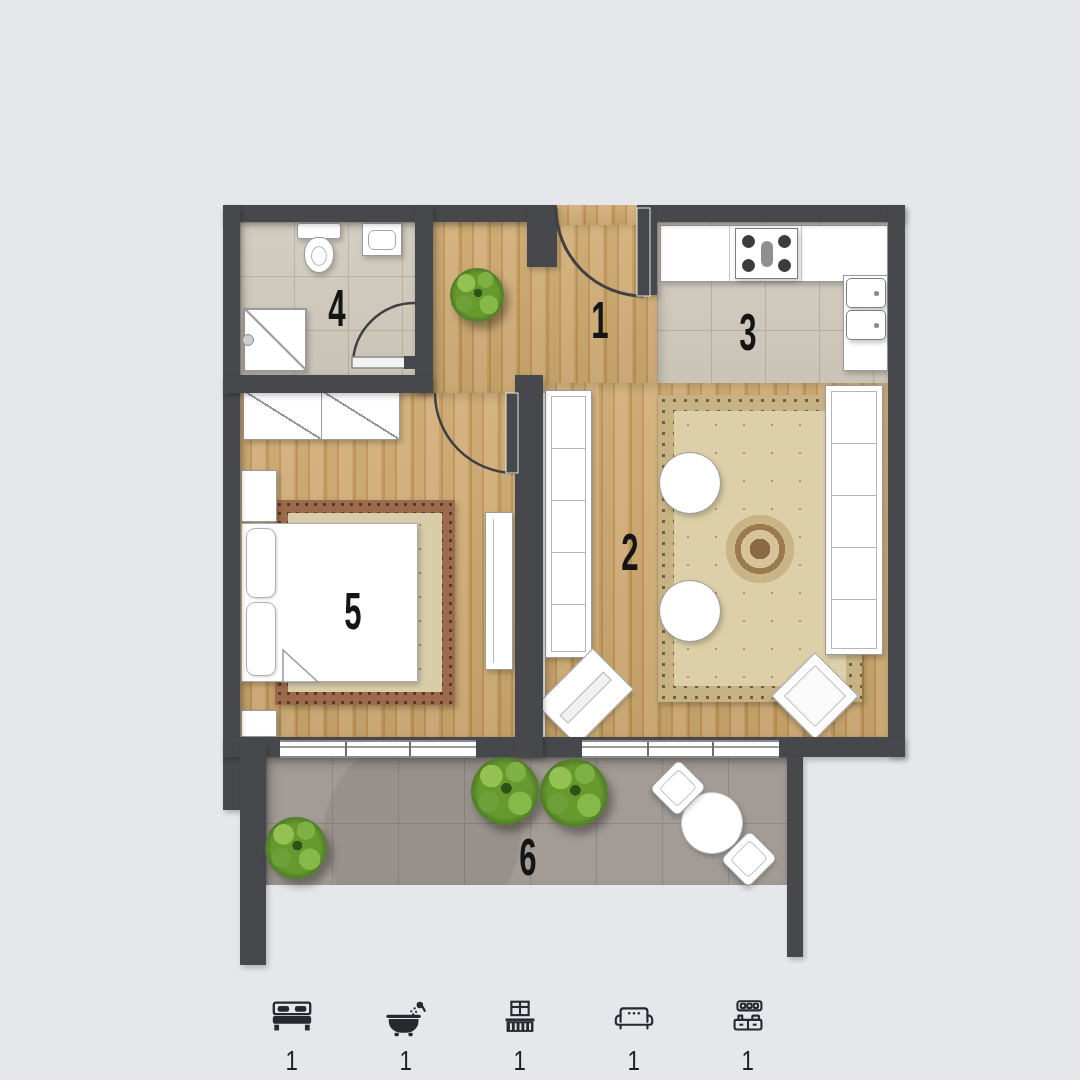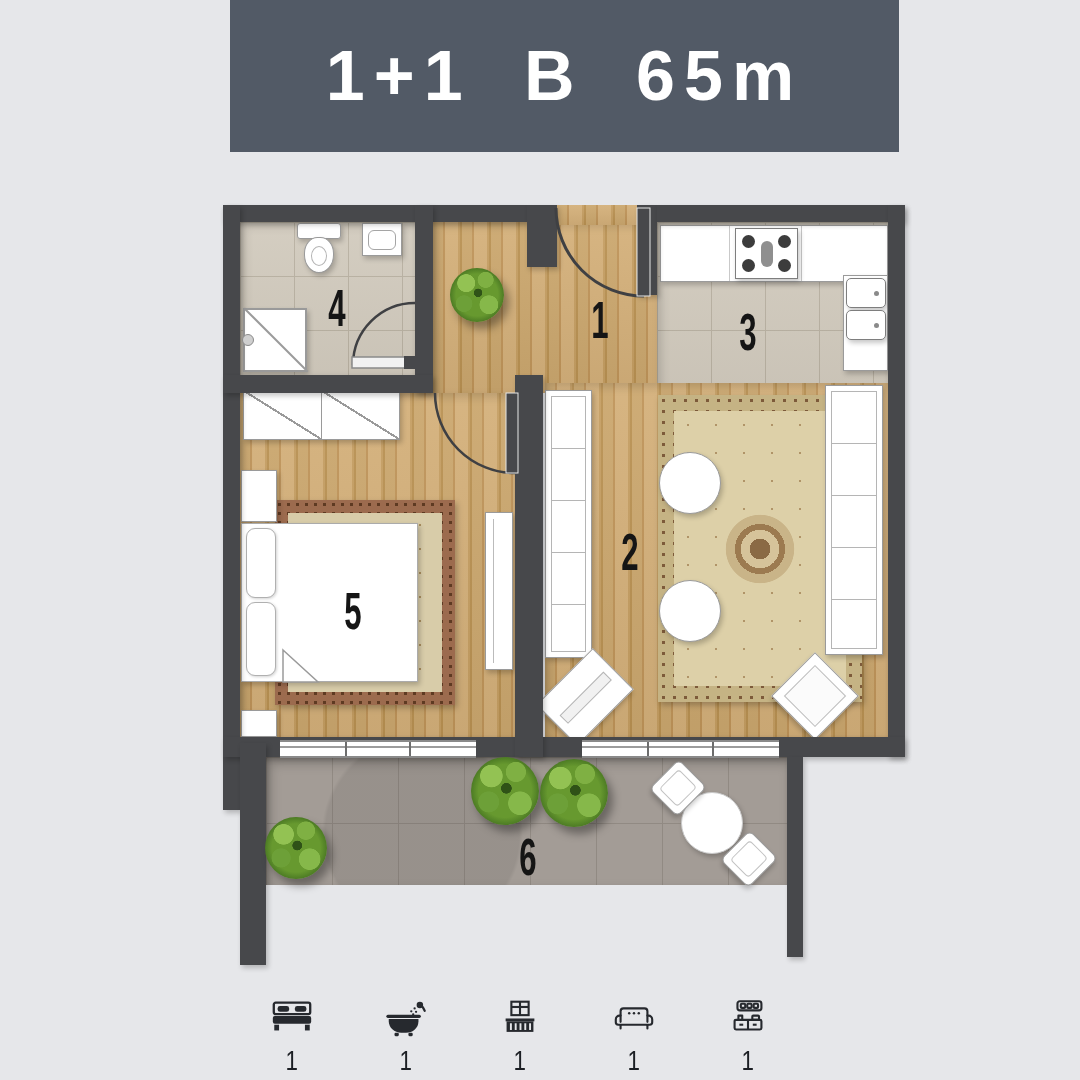--- a/index.html
+++ b/index.html
@@ -170,23 +170,20 @@
   .amenities{left:262px;top:998px;width:516px;height:82px;display:flex;justify-content:space-between;}
   .amenity{width:60px;display:flex;flex-direction:column;align-items:center;}
   .amenity svg{width:46px;height:40px;}
   .amenity .count{margin-top:7px;color:#1c1f24;font-size:28px;font-weight:400;transform:scaleX(.8);}
 </style>
 </head>
 <body>
 
 <div id="stage">
 
-  <div class="banner">
-    <span class="banner-title">1+1 B 65m</span>
-  </div>
 
   <div class="tile floor-bath"></div>
   <div class="wood floor-hall"></div>
   <div class="wood floor-hall-door"></div>
   <div class="tile floor-kitchen"></div>
   <div class="wood floor-bedroom"></div>
   <div class="wood floor-living"></div>
   <div class="balcony-tile floor-balcony"></div>
 
   <div class="furn counter-top"></div>

